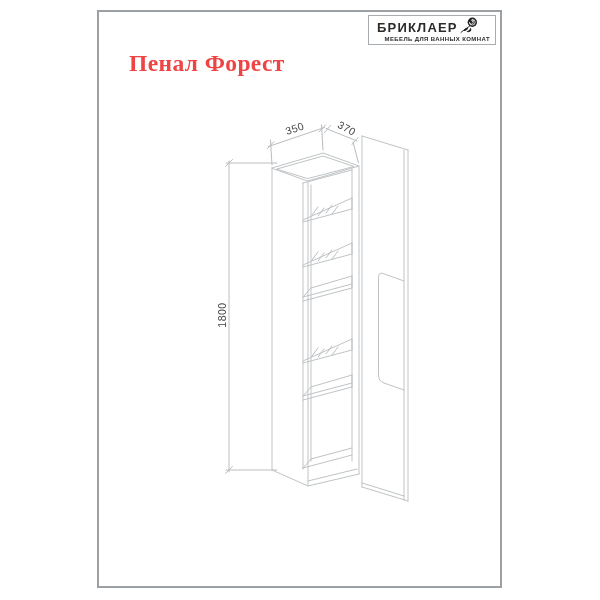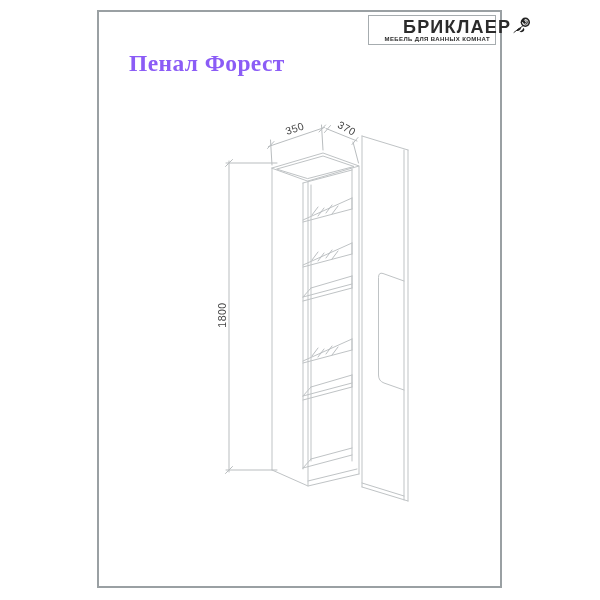--- a/index.html
+++ b/index.html
@@ -2,28 +2,28 @@
 <html><head>
 <meta charset="utf-8">
 <style>
   html,body{margin:0;padding:0;background:#fff;}
   .page{position:relative;width:600px;height:600px;background:#fff;overflow:hidden;
         font-family:"Liberation Sans",sans-serif;}
   .frame{position:absolute;left:97px;top:10px;width:405px;height:578px;
          border:2px solid #9aa0a3;background:#fff;box-sizing:border-box;}
   .title{position:absolute;left:30px;top:38px;margin:0;
          font-family:"Liberation Serif",serif;font-weight:700;
-         font-size:23.5px;letter-spacing:0.4px;color:#8b5cf6;}
+         font-size:23.5px;letter-spacing:0.4px;color:#ef4444;}
   .logo-box{position:absolute;right:4px;top:3px;width:128px;height:30px;
             border:1px solid #a6acaf;box-sizing:border-box;background:#fff;
             display:flex;flex-direction:column;justify-content:center;}
   .logo-row{display:flex;align-items:center;justify-content:flex-start;
             padding-left:8px;height:17px;}
-  .brand{font-weight:700;font-size:18px;letter-spacing:1.2px;color:#2b2b2b;
-         line-height:1;margin-left:26px;}
+  .brand{font-weight:700;font-size:13px;letter-spacing:1.2px;color:#2b2b2b;
+         line-height:1;}
   .rose{width:20px;height:20px;margin-left:1px;margin-top:-3px;flex:0 0 auto;}
   .tagline{font-size:6px;font-weight:700;letter-spacing:0.4px;color:#2b2b2b;
            text-align:right;padding-right:5px;margin-top:0px;line-height:1;}
   .drawing{position:absolute;left:0;top:0;width:600px;height:600px;}
   .dwg{stroke:#bfc3c5;stroke-width:1;fill:none;stroke-linecap:round;}
   .dim{stroke:#b9bdbf;stroke-width:1;fill:none;stroke-linecap:round;}
   .hatch{stroke:#b2b7ba;stroke-width:0.9;fill:none;stroke-linecap:round;}
   .dimtext{font-family:"Liberation Sans",sans-serif;font-size:10.5px;
            fill:#454545;letter-spacing:0.5px;}
 </style>

